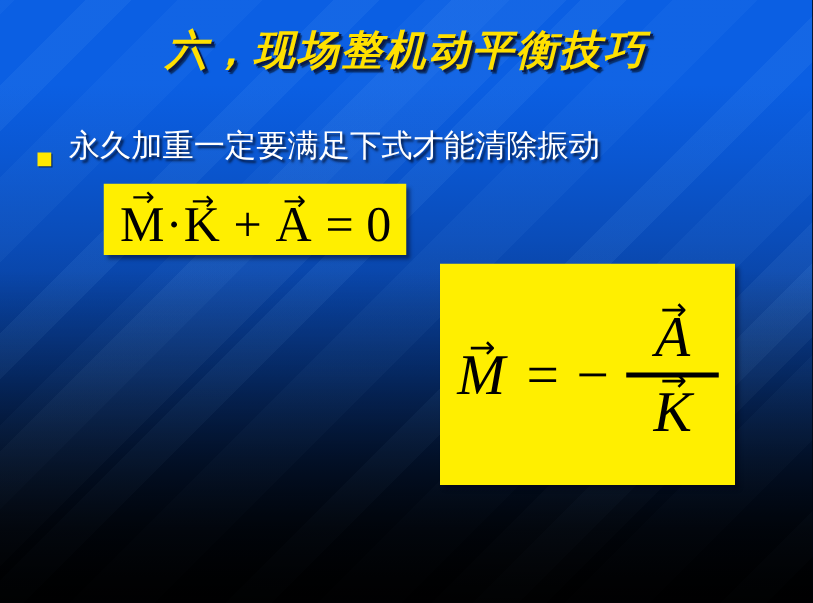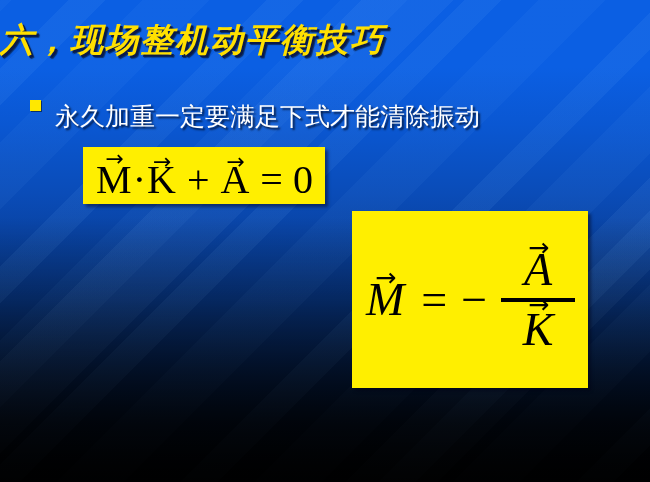--- a/index.html
+++ b/index.html
@@ -66,37 +66,37 @@
         rgba(0,0,0,0.80) 88%,
         rgba(0,0,0,0.93) 100%);
     pointer-events: none;
   }
 
   .title {
     position: absolute;
     left: 0;
     top: 18px;
     width: 650px;
-    text-align: left;
+    text-align: center;
     font-family: "DejaVu Sans", "Liberation Sans", sans-serif;
     font-size: 33px;
     font-weight: bold;
     font-style: italic;
     letter-spacing: 2px;
     color: #ffe000;
     text-shadow: 2px 2px 0 #0a1a4a, 3px 3px 1px rgba(0,0,0,0.55);
     white-space: nowrap;
   }
 
   .bullet-row {
     position: absolute;
     left: 30px;
     top: 100px;
     display: flex;
-    align-items: flex-start;
+    align-items: flex-end;
   }
   .bullet-mark {
     width: 11px;
     height: 11px;
     background: #ffe800;
     box-shadow: 1px 1px 0 rgba(0,0,0,0.5);
     margin-right: 14px;
     flex: 0 0 auto;
   }
   .bullet-text {

